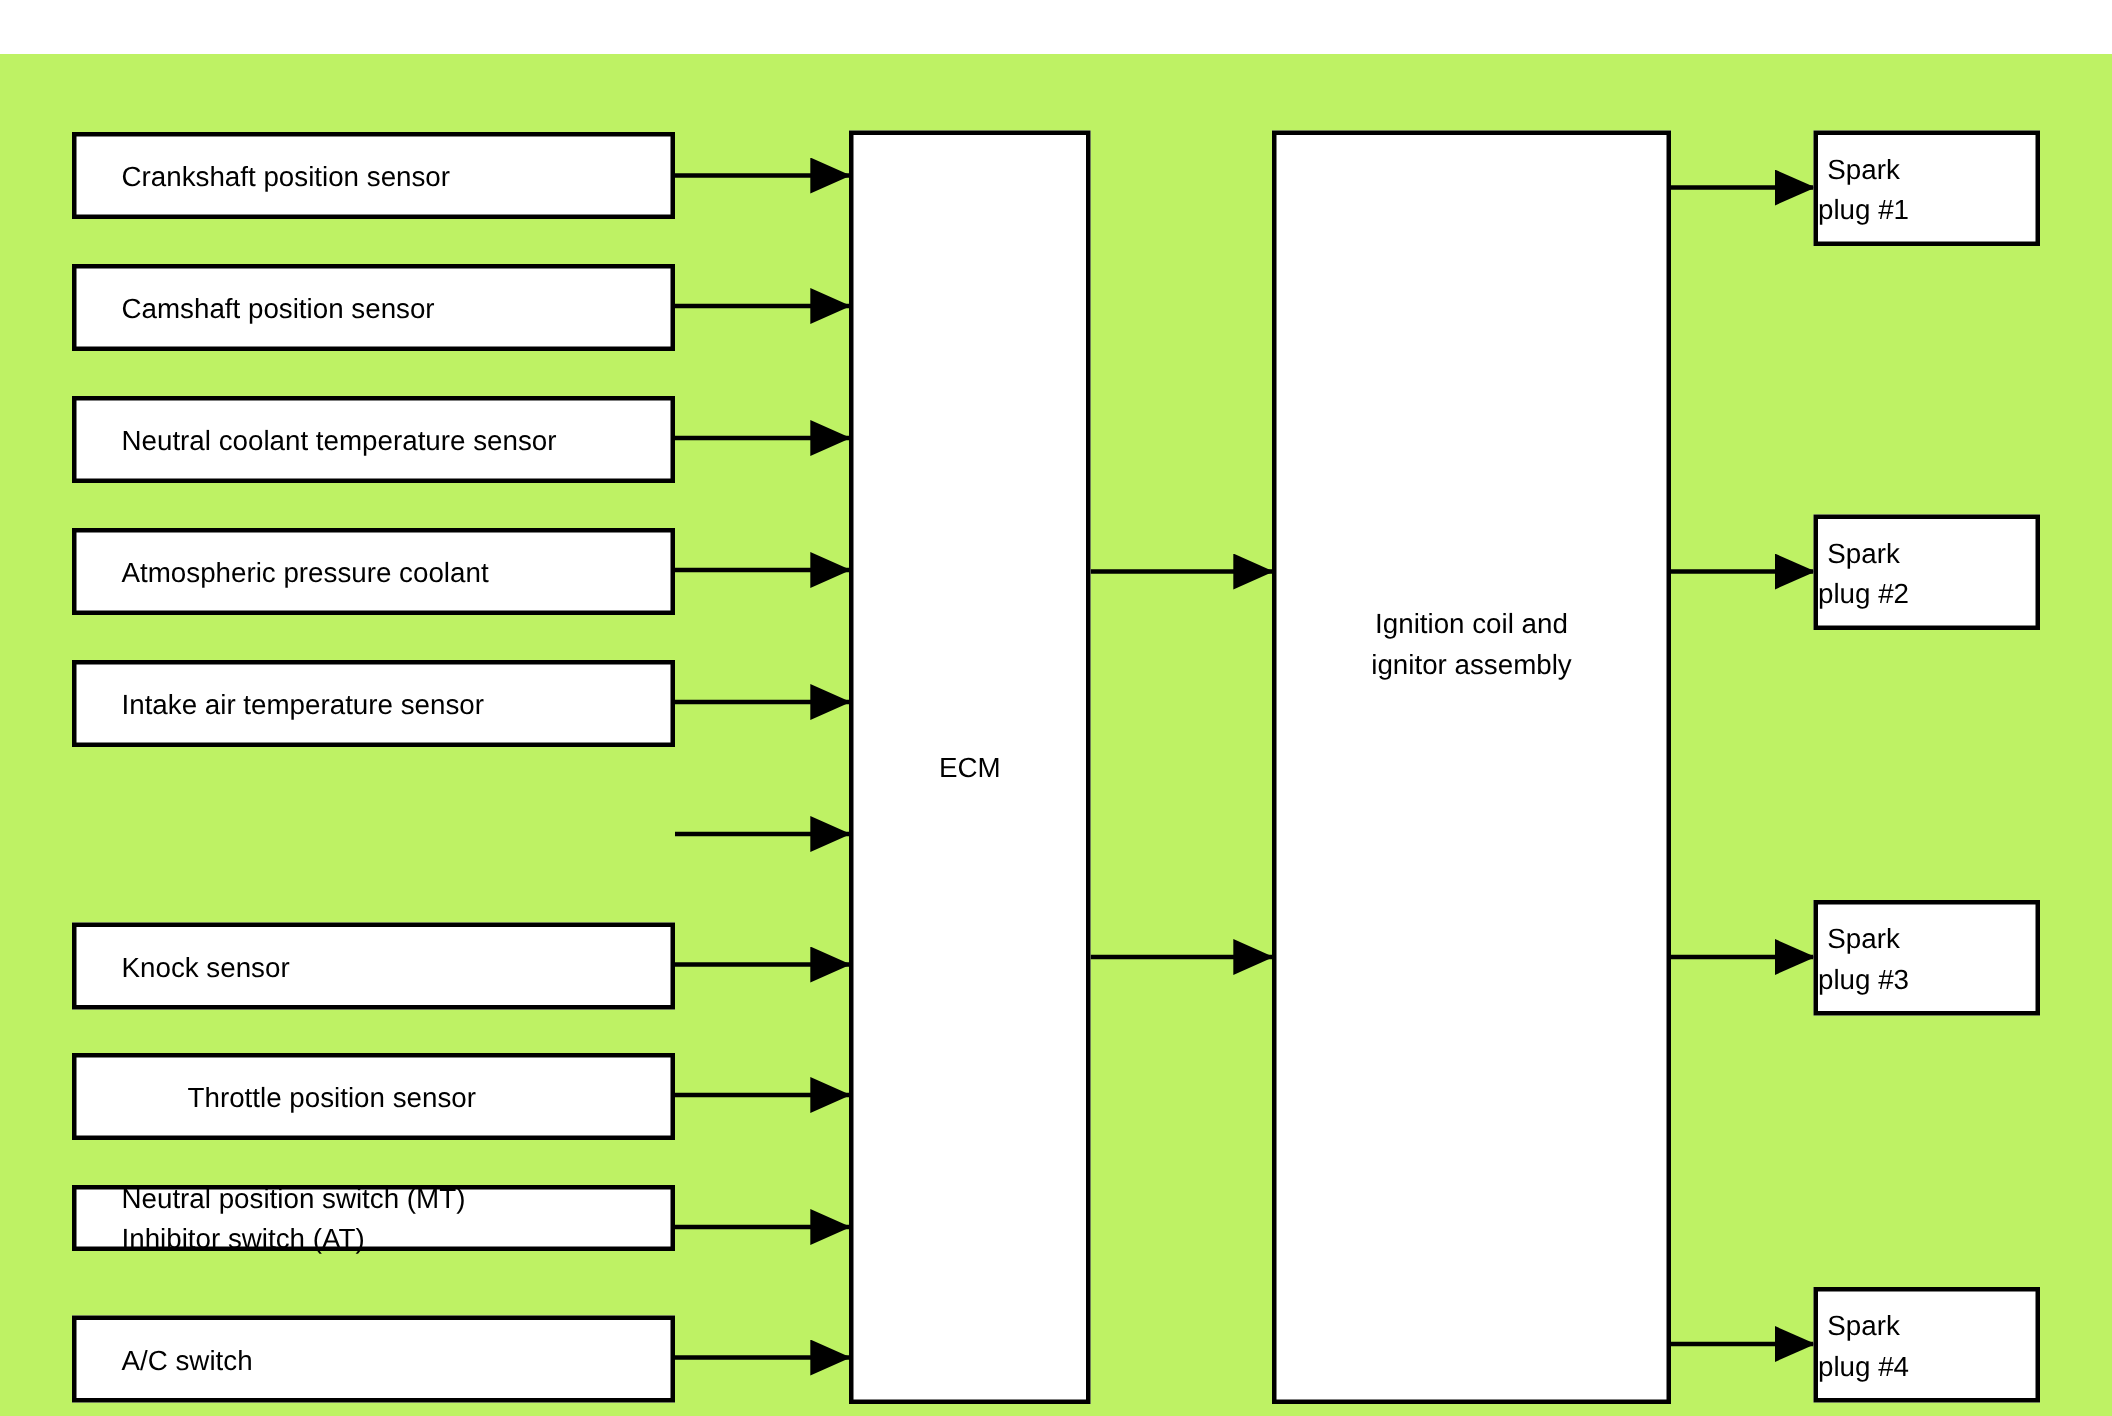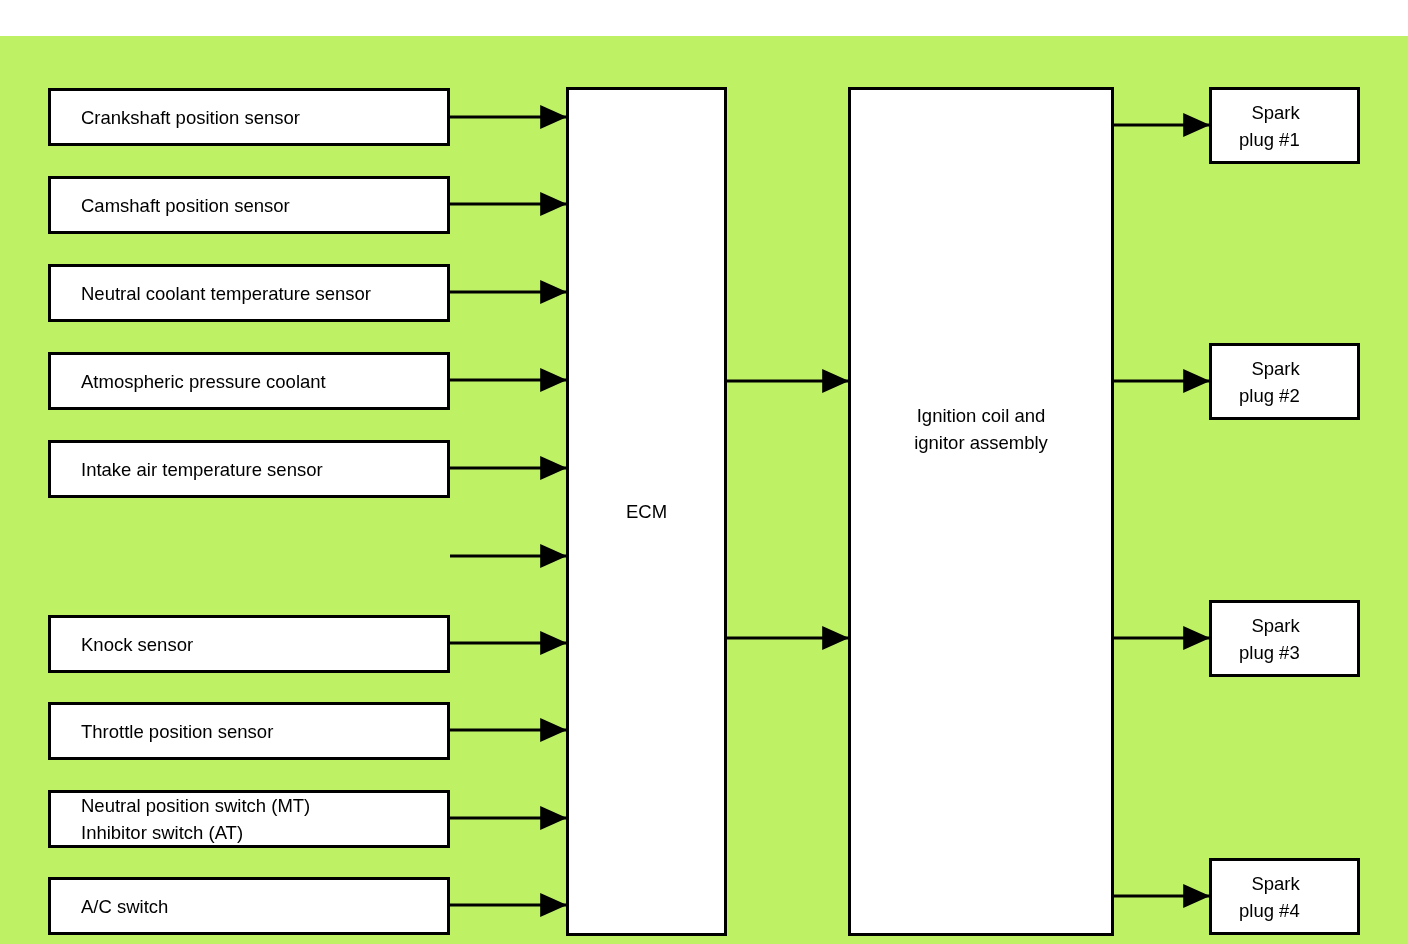--- a/index.html
+++ b/index.html
@@ -55,22 +55,21 @@
   }
   .node.ignition .label {
     text-align: center;
     padding-top: 312px;
   }
   
   .node.plug {
     justify-content: flex-start;
   }
   .node.plug .label {
-    padding-left: 27px;
-    text-align: right;
+    text-align: center;
   }
   
   #wires {
     position: absolute;
     left: 0;
     top: 0;
     width: 1408px;
     height: 944px;
     pointer-events: none;
   }
@@ -127,25 +126,25 @@
 
   <div class="node sensor" style="left:48px; top:404px; width:402px; height:58px;">
     <span class="label">Intake air temperature sensor</span>
   </div>
 
 
   <div class="node sensor" style="left:48px; top:579px; width:402px; height:58px;">
     <span class="label">Knock sensor</span>
   </div>
 
-  <div class="node sensor" style="left:48px; top:666px; width:402px; height:58px;">
+  <div class="node sensor" style="left:48px; top:666px; width:402px; height:58px;padding-left:44px;">
     <span class="label">Throttle position sensor</span>
   </div>
 
-  <div class="node sensor" style="left:48px; top:754px; width:402px; height:58px;">
+  <div class="node sensor" style="left:48px; top:754px; width:402px; height:44px;">
     <span class="label">Neutral position switch (MT)
 Inhibitor switch (AT)</span>
   </div>
 
   <div class="node sensor" style="left:48px; top:841px; width:402px; height:58px;">
     <span class="label">A/C switch</span>
   </div>
 
   <div class="node ecm" style="left:566px; top:51px; width:161px; height:849px;">
     <span class="label">ECM</span>

